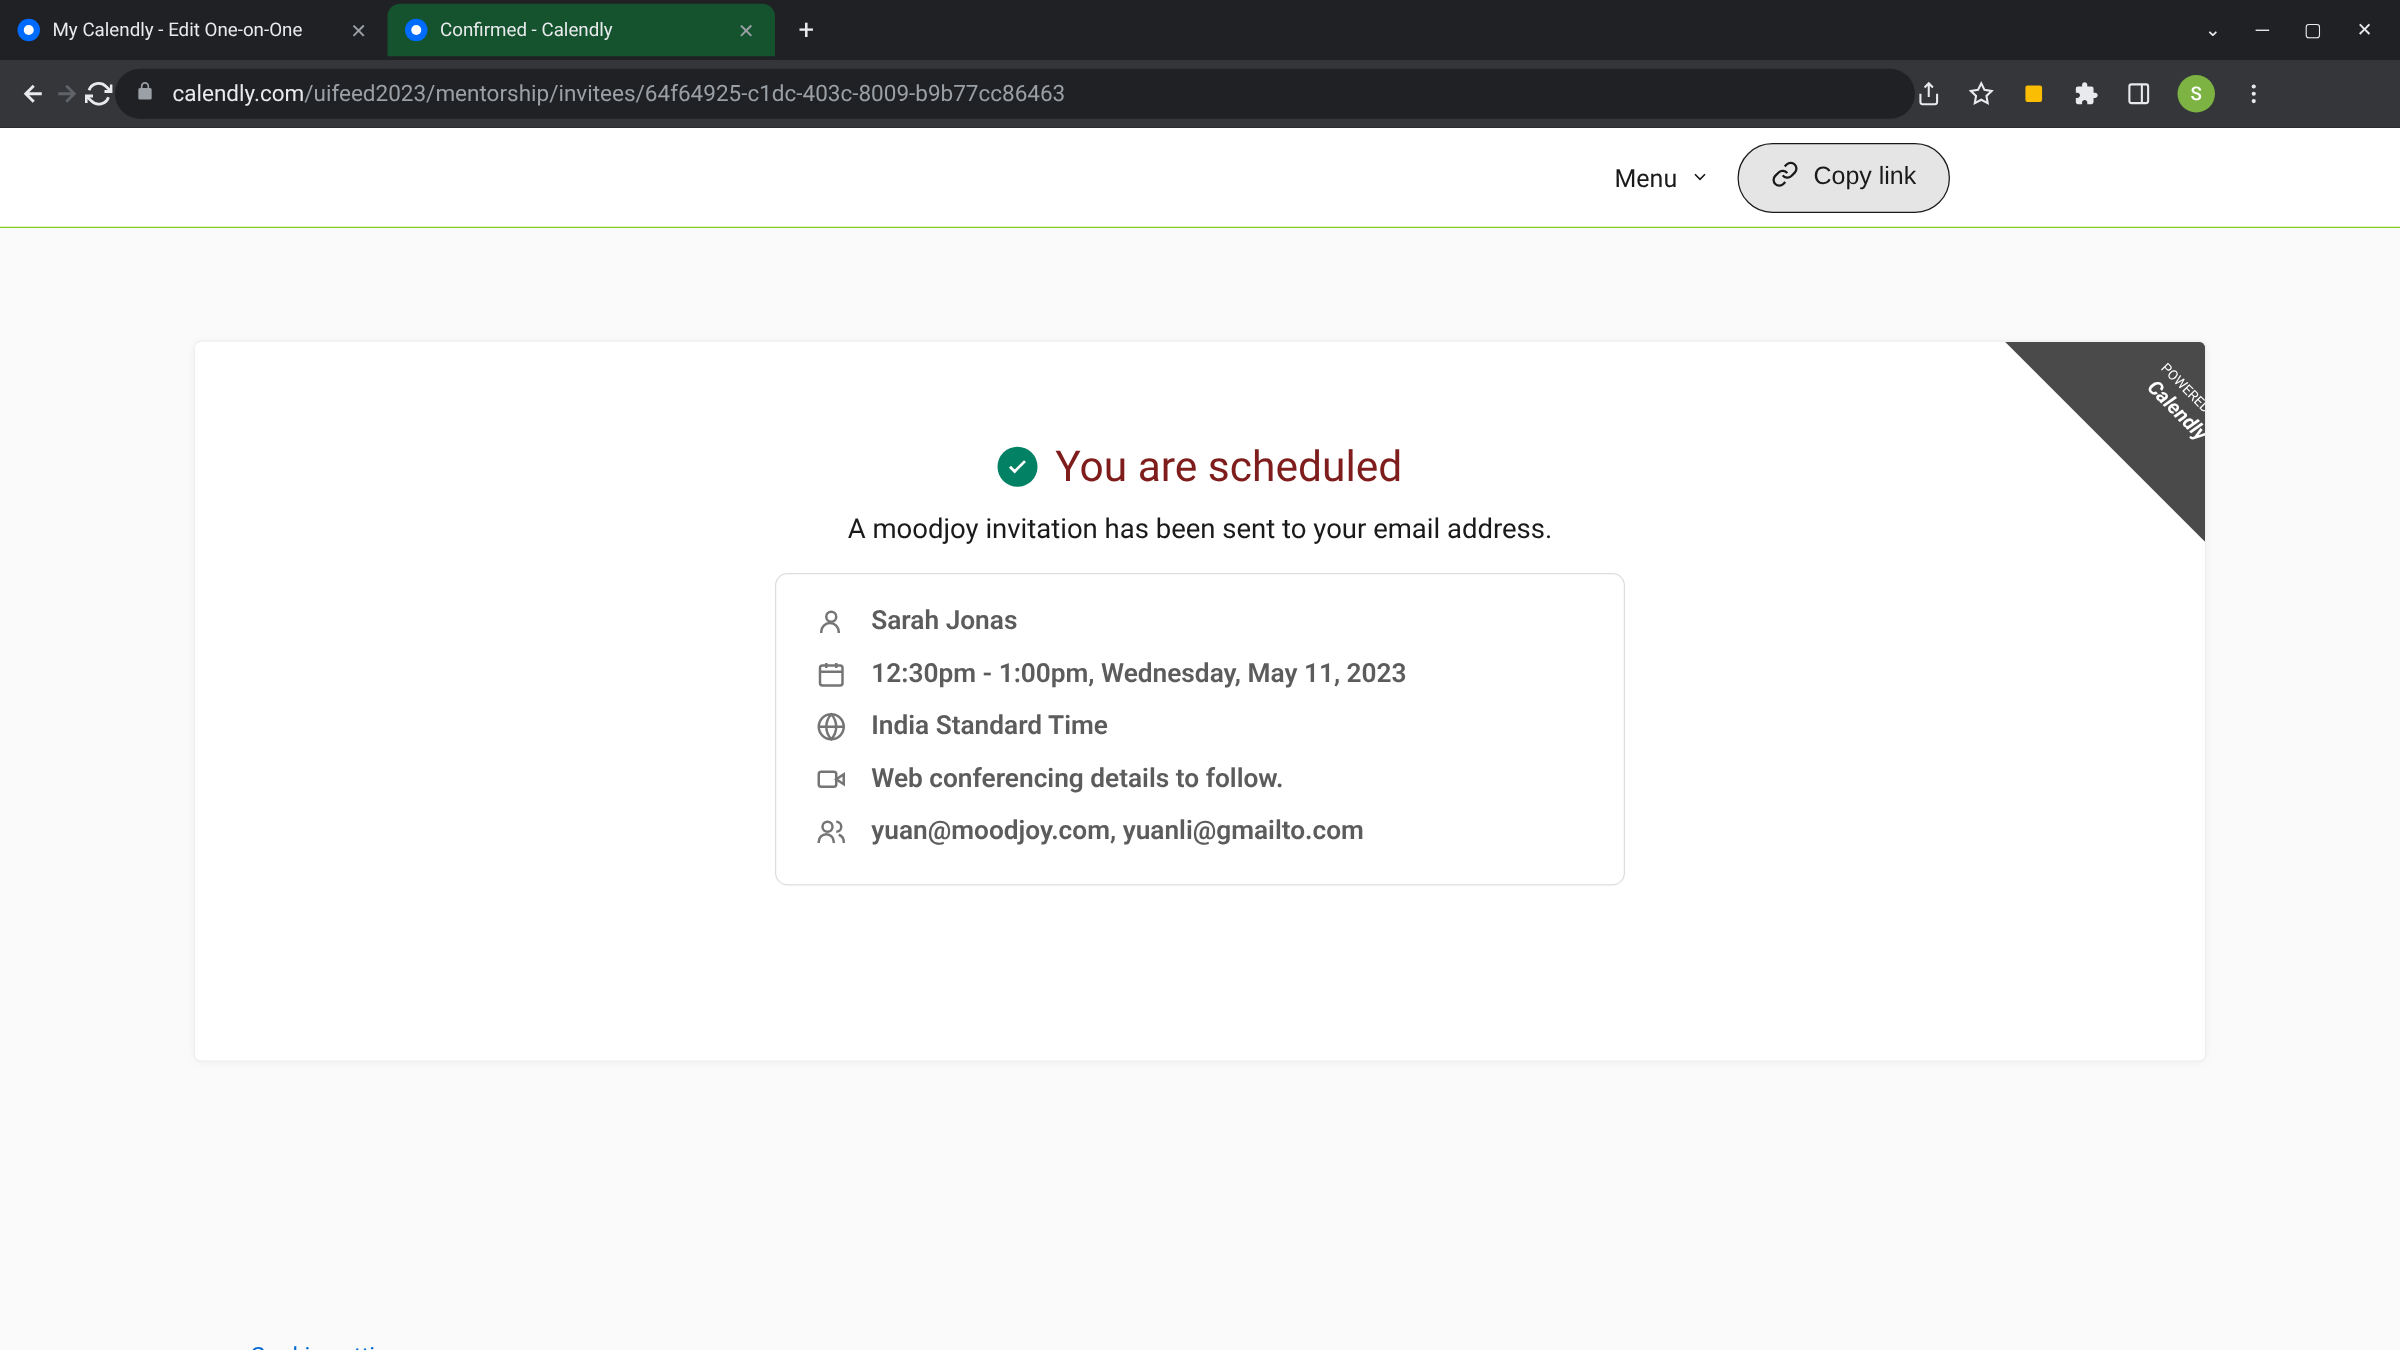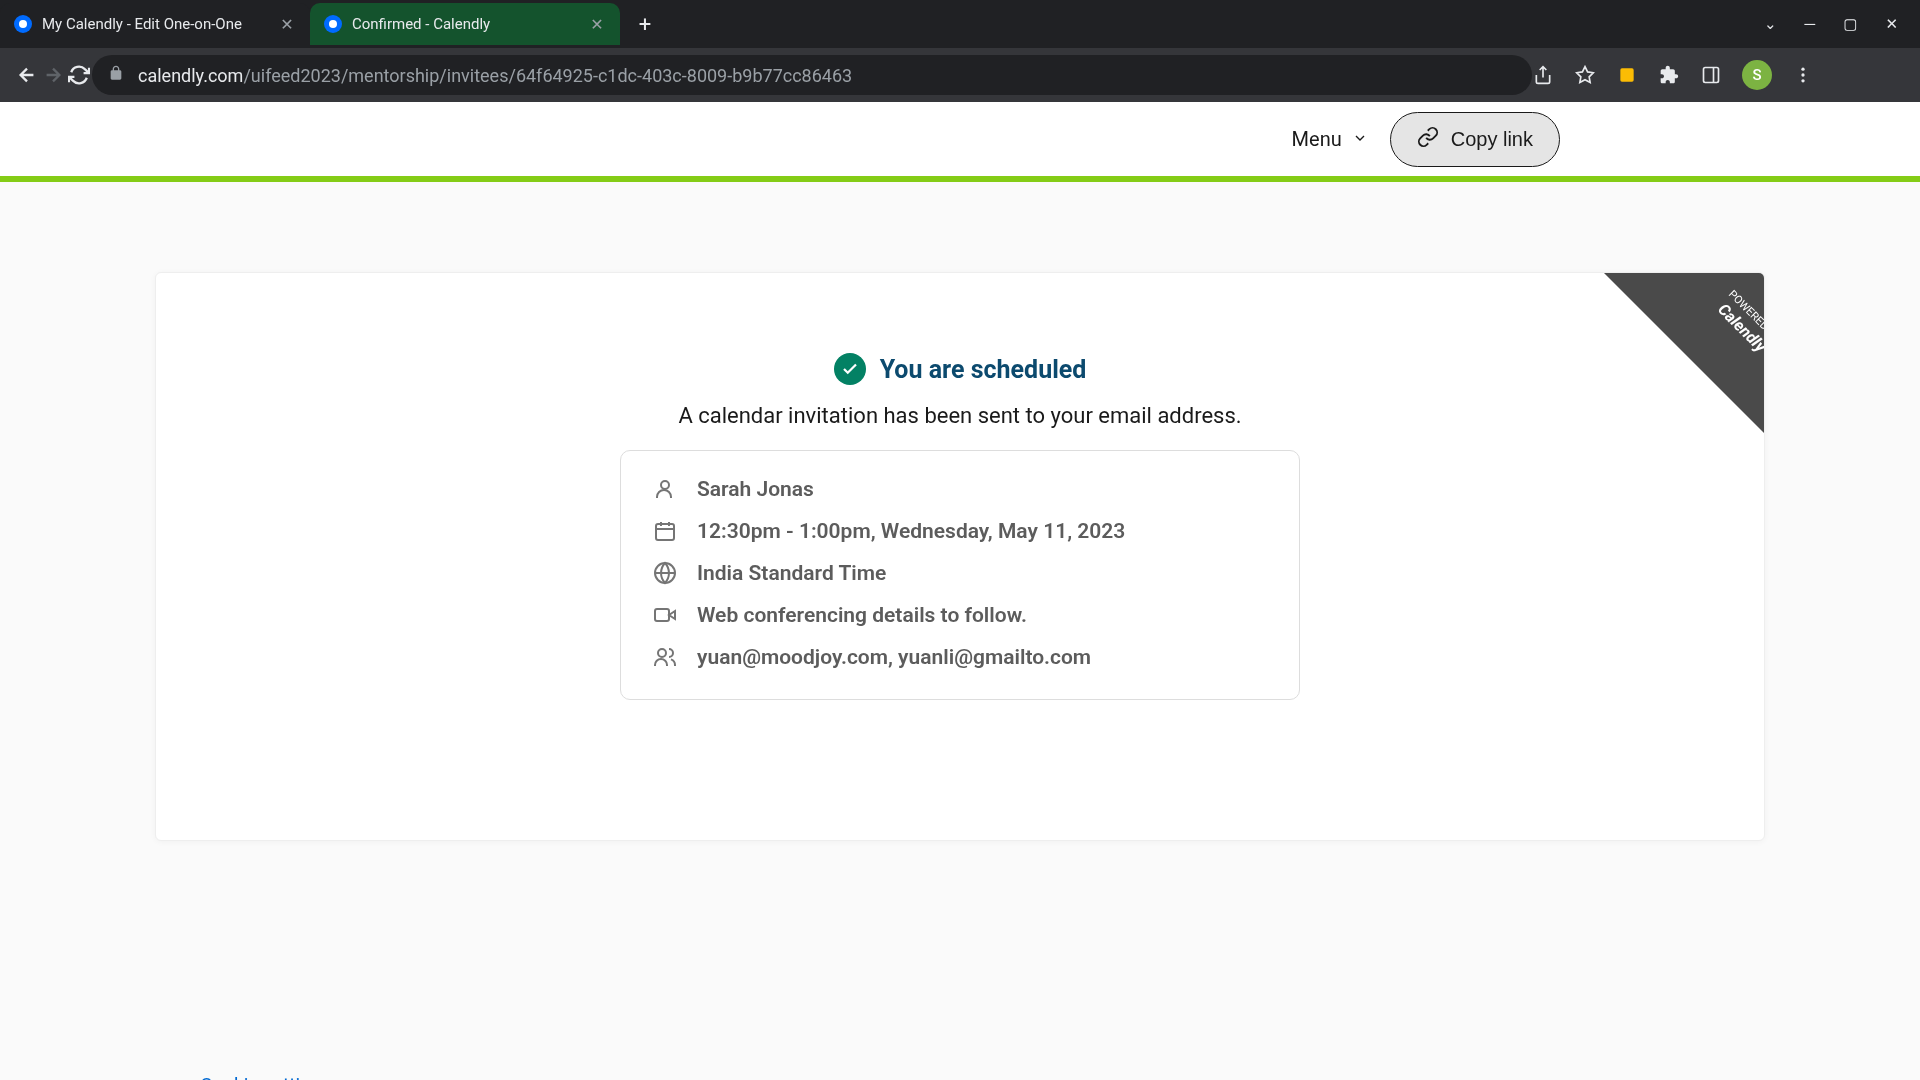--- a/index.html
+++ b/index.html
@@ -25,34 +25,34 @@
 .address-bar { flex: 1; height: 40px; background: #202124; border-radius: 20px; display: flex; align-items: center; padding: 0 16px; gap: 14px; max-width: 1440px; }
 .lock-icon { color: #9aa0a6; }
 .url { color: #9aa0a6; font-size: 18px; white-space: nowrap; overflow: hidden; }
 .url .domain { color: #e8eaed; }
 .toolbar-right { display: flex; align-items: center; gap: 20px; color: #e8eaed; padding-right: 6px; }
 .toolbar-icon { width: 22px; height: 22px; display: flex; align-items: center; justify-content: center; cursor: pointer; }
 .profile-badge { width: 30px; height: 30px; border-radius: 50%; background: #7cb342; color: #fff; display: flex; align-items: center; justify-content: center; font-size: 15px; font-weight: 500; }
 
 
 .page { background: #fff; height: calc(1080px - 102px); overflow-y: scroll; position: relative; }
-.page-header { height: 80px; border-bottom: 6px solid #84cc16; display: flex; align-items: center; justify-content: flex-end; padding: 0 360px 0 40px; gap: 22px; }
+.page-header { height: 80px; border-bottom: 1px solid #84cc16; display: flex; align-items: center; justify-content: flex-end; padding: 0 360px 0 40px; gap: 22px; }
 .menu-btn { display: flex; align-items: center; gap: 10px; font-size: 20px; color: #1a1a1a; cursor: pointer; }
 .copy-link-btn { display: flex; align-items: center; gap: 12px; font-size: 20px; color: #1a1a1a; border: 1.5px solid #1a1a1a; border-radius: 30px; padding: 13px 26px; cursor: pointer; background: #e5e5e5; }
 
 .page-body { background: #fafafa; min-height: calc(100% - 80px); padding: 90px 155px 0; position: relative; }
 .card { background: #fff; border: 1px solid #eee; border-radius: 6px; padding: 80px 60px 140px; position: relative; overflow: hidden; box-shadow: 0 1px 6px rgba(0,0,0,0.04); }
 .powered-badge { position: absolute; top: 0; right: 0; width: 160px; height: 160px; background: #4a4a4a; clip-path: polygon(0 0, 100% 0, 100% 100%); }
 .powered-text { position: absolute; top: 33px; right: -16px; transform: rotate(45deg); color: #fff; font-size: 11px; text-align: center; line-height: 1.3; }
 .powered-text .brand { font-size: 16px; font-weight: 700; font-style: italic; }
 
 .scheduled-title { display: flex; align-items: center; justify-content: center; gap: 14px; }
 .check-circle { width: 32px; height: 32px; border-radius: 50%; background: #038164; display: flex; align-items: center; justify-content: center; }
 .check-circle svg { width: 18px; height: 18px; stroke: #fff; }
-.scheduled-title h1 { font-size: 25px; font-weight: 700; color: #0c4a6e; }
+.scheduled-title h1 { font-size: 34px; font-weight: 400; color: #7f1d1d; }
 .subtitle { text-align: center; font-size: 22px; color: #1a1a1a; margin-top: 18px; }
 
 .details-box { border: 1px solid #ddd; border-radius: 10px; max-width: 680px; margin: 22px auto 0; padding: 26px 32px 30px; }
 .details-box h2 { font-size: 27px; font-weight: 700; color: #1a1a1a; margin-bottom: 20px; }
 .detail-row { display: flex; align-items: center; gap: 20px; margin-bottom: 18px; color: #5c5c5c; font-size: 21px; font-weight: 600; }
 .detail-row:last-child { margin-bottom: 0; }
 .detail-icon { width: 24px; height: 24px; flex-shrink: 0; display: flex; align-items: center; justify-content: center; }
 .detail-icon svg { width: 24px; height: 24px; stroke: #757575; }
 
 .cookie-link { position: absolute; left: 200px; bottom: -16px; color: #0069d2; font-size: 19px; cursor: pointer; }
@@ -190,21 +190,21 @@
       </div>
 
       <div class="scheduled-title">
         <span class="check-circle">
           <svg viewBox="0 0 24 24" fill="none" stroke-width="3">
               <polyline points="20 6 9 17 4 12"></polyline>
             </svg>
         </span>
         <h1>You are scheduled</h1>
       </div>
-      <p class="subtitle">A calendar invitation has been sent to your email address.</p>
+      <p class="subtitle">A moodjoy invitation has been sent to your email address.</p>
 
       <div class="details-box">
 
         <div class="detail-row">
           <span class="detail-icon">
             <svg viewBox="0 0 24 24" fill="none" stroke-width="2">
                 <circle cx="12" cy="8" r="4"></circle>
                 <path d="M4 21v-1a7 7 0 0114 0v1"></path>
               </svg>
           </span>

